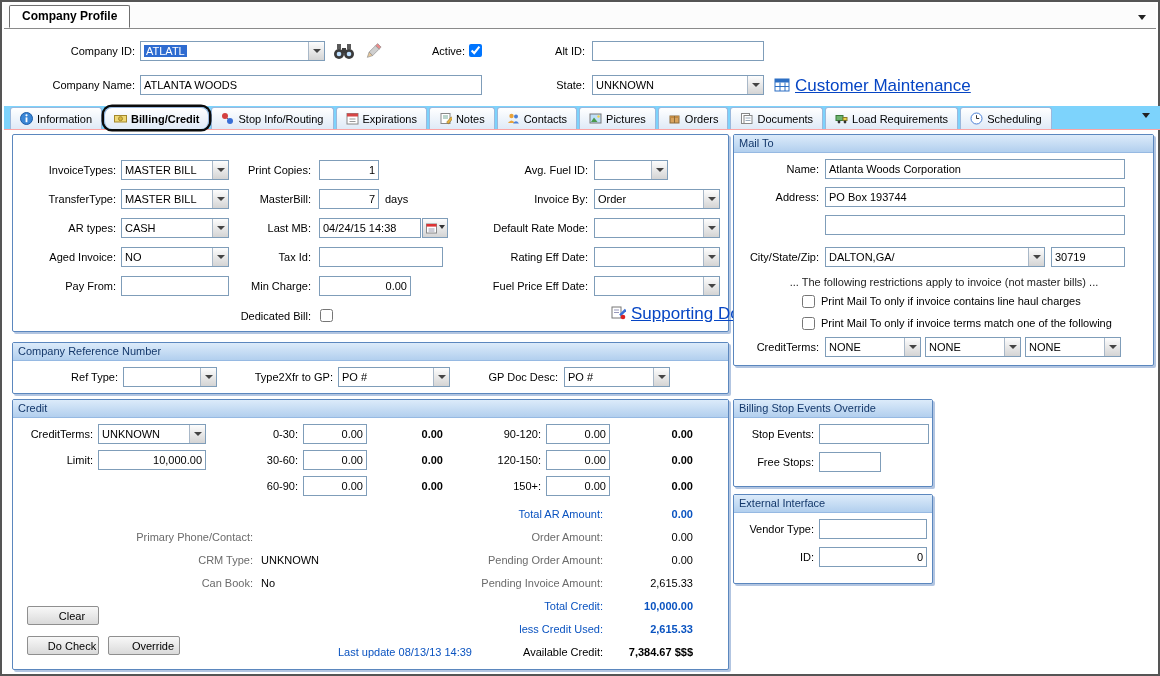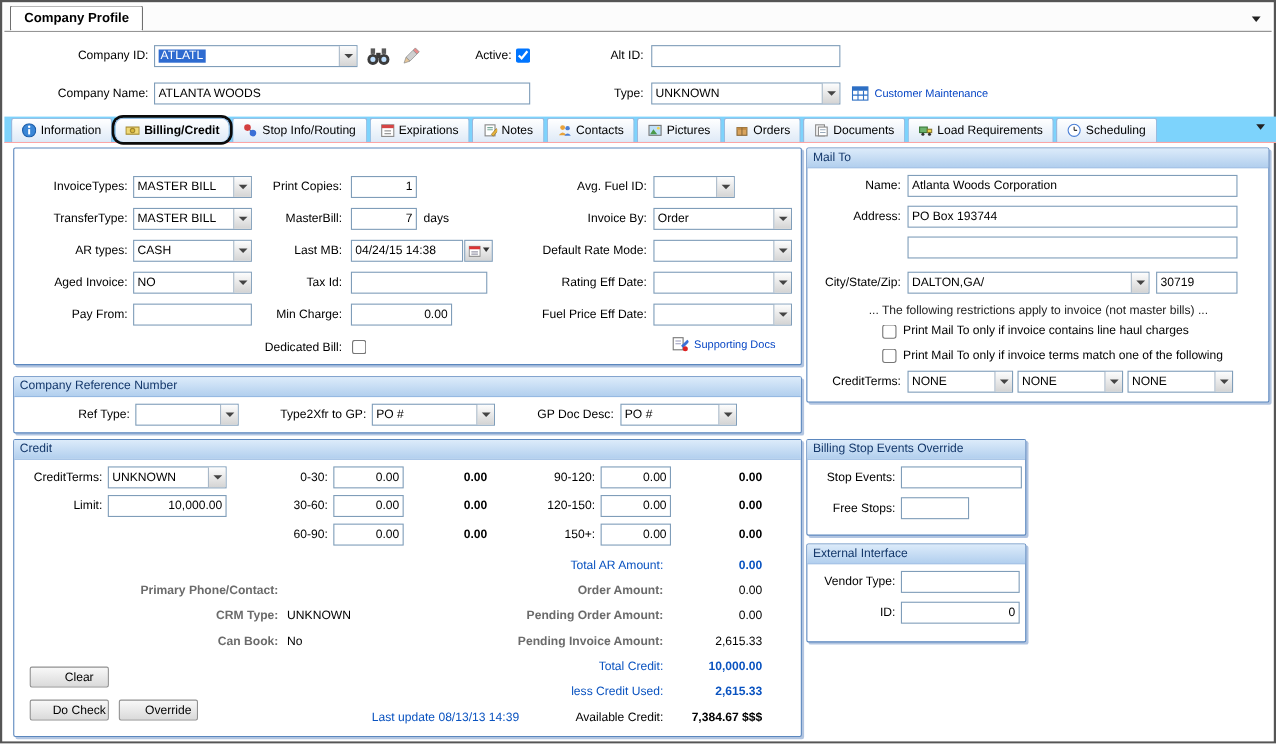--- a/index.html
+++ b/index.html
@@ -23,22 +23,22 @@
 .combo .val{position:absolute;left:3px;top:0;right:18px;line-height:18px;font-size:11px;white-space:nowrap;overflow:hidden;}
 .cbtn{position:absolute;top:0;right:0;width:16px;height:18px;background:linear-gradient(#fdfdfd,#d4d4d4);border-left:1px solid #a9b8c8;}
 .cbtn::after{content:"";position:absolute;left:4px;top:7px;border:4px solid transparent;border-top:4px solid #444;}
 .sel{background:#2e6bd0;color:#fff;padding:0 2px;}
 .chk{position:absolute;width:13px;height:13px;}
 .grp{position:absolute;border:1px solid #5b87be;background:#fff;box-shadow:2px 2px 0 rgba(115,150,200,.55);border-radius:2px;}
 .grph{height:18px;background:linear-gradient(#dcebfa,#b2cfee);border-bottom:1px solid #96b9e2;color:#14386b;font-size:11px;line-height:17px;padding-left:5px;}
 .amt{position:absolute;font-size:11px;text-align:right;height:20px;line-height:20px;white-space:nowrap;}
 .b{font-weight:bold;}
 .blue{color:#0a53c0;}
-.gray{color:#6b6b6b;font-weight:bold;}
-.link{position:absolute;font-size:10px;color:#0645c4;height:16px;line-height:16px;white-space:nowrap;cursor:pointer;}
+.gray{color:#6b6b6b;}
+.link{position:absolute;font-size:17px;color:#0645c4;text-decoration:underline;height:16px;line-height:16px;white-space:nowrap;cursor:pointer;}
 .btn{position:absolute;height:19px;background:linear-gradient(#f8f8f8,#dadada);border:1px solid #8f8f8f;font:11px "Liberation Sans",sans-serif;border-radius:2px;cursor:pointer;padding-left:18px;}
 .icon{position:absolute;display:block;line-height:0;}
 .datebtn{border:1px solid #7f9db9;background:linear-gradient(#fdfdfd,#d4d4d4);display:flex;align-items:center;justify-content:center;gap:2px;cursor:pointer;}
 .note{position:absolute;font-size:11px;color:#222;text-align:center;white-space:nowrap;}
 </style>
 </head>
 <body>
 
 <div id="win">
 
@@ -72,21 +72,21 @@
         </g>
       </svg>
   </span>
   <div class="lbl" style="left:385px;top:39px;width:78px;">Active:</div>
   <input type="checkbox" class="chk" style="left: 467px; top: 42px;" checked="true">
   <div class="lbl" style="left:500px;top:39px;width:83px;">Alt ID:</div>
   <input class="txt" style="left: 590px; top: 39px; width: 172px;" value="">
 
   <div class="lbl" style="left:18px;top:73px;width:115px;">Company Name:</div>
   <input class="txt" style="left: 138px; top: 73px; width: 342px;" value="ATLANTA WOODS">
-  <div class="lbl" style="left:500px;top:73px;width:83px;">Type:</div>
+  <div class="lbl" style="left:500px;top:73px;width:83px;">State:</div>
   <div class="combo" style="left:590px;top:73px;width:172px;">
     <span class="val">UNKNOWN</span>
     <span class="cbtn"></span>
   </div>
   <span class="icon" style="left:772px;top:75px;">
     <svg width="16" height="16" viewBox="0 0 16 16">
         <rect x="1" y="2" width="14" height="12" fill="#fff" stroke="#2d6fc4"></rect>
         <rect x="1" y="2" width="14" height="3.5" fill="#2d6fc4"></rect>
         <line x1="6" y1="5.5" x2="6" y2="14" stroke="#2d6fc4"></line>
         <line x1="11" y1="5.5" x2="11" y2="14" stroke="#2d6fc4"></line>

